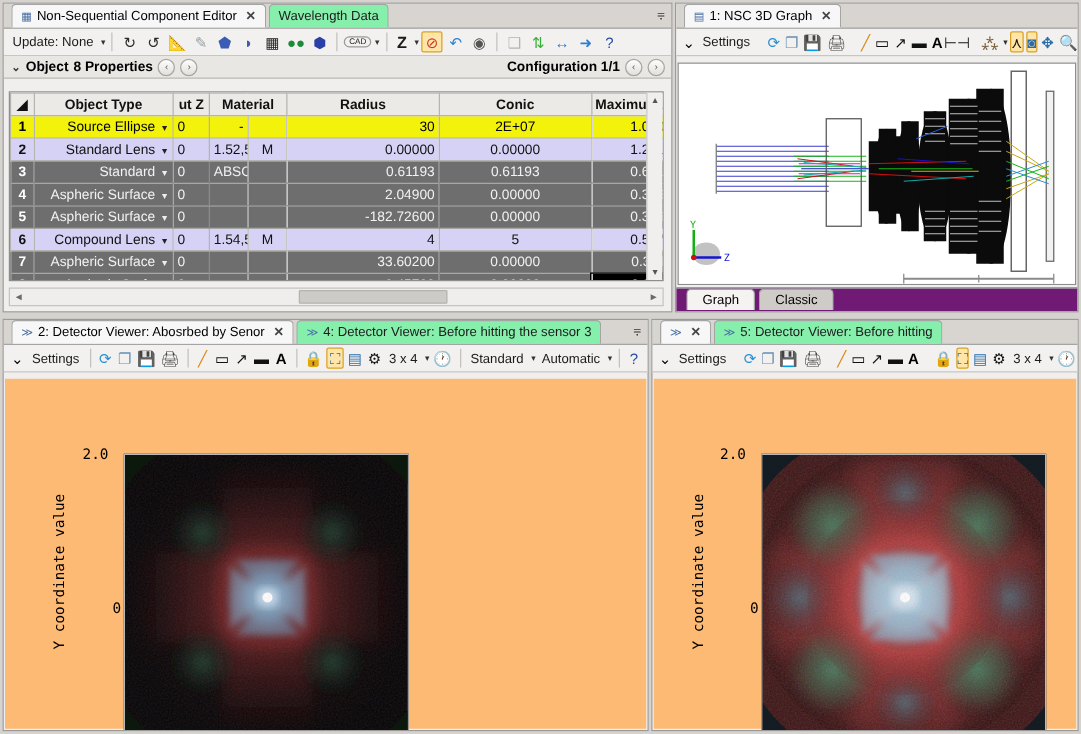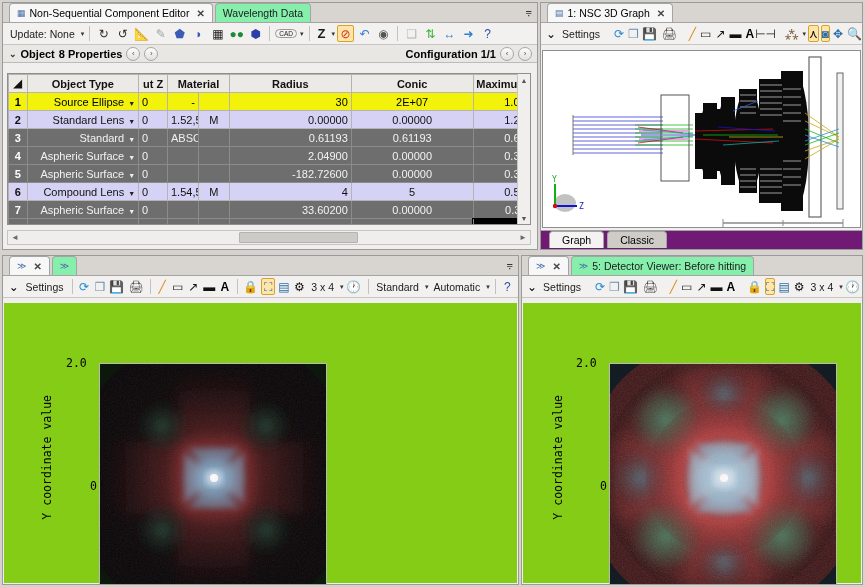--- a/index.html
+++ b/index.html
@@ -114,21 +114,21 @@
               background:#fff; border:1px solid #8e8e8e; overflow:hidden; }
   .gcTabs { position:absolute; left:0; right:0; bottom:0; height:19px;
             background:#701a75; border-top:1px solid #a4a4a4;
             display:flex; align-items:flex-start; padding-left:8px; }
   .gcTab { height:17px; padding:0 12px; font-size:10.5px;
            border:1px solid #a4a4a4; border-bottom:none; border-radius:4px 4px 0 0;
            background:#cfccc7; margin-right:3px; display:flex; align-items:center; }
   .gcTab.active { background:#f4f3f1; }
 
   
-  .plotarea { position:absolute; left:1px; right:1px; top:47px; bottom:1px; background:#84cc16;padding-left:36px; }
+  .plotarea { position:absolute; left:1px; right:1px; top:47px; bottom:1px; background:#fdba74;padding-left:36px; }
   .ylabel {
     position:absolute; font-family:"DejaVu Sans Mono", monospace; font-size:11.5px;
     writing-mode:vertical-rl; transform:rotate(180deg); color:#000; white-space:nowrap;
   }
   .tick { position:absolute; font-family:"DejaVu Sans Mono", monospace;
           font-size:11.5px; color:#000; white-space:nowrap; }
   .detimg { position:absolute; border:1px solid #b9b9b9; overflow:hidden; background:#000; }
 </style>
 </head>
 <body>
@@ -472,24 +472,26 @@
         <span>Classic</span>
       </div>
     </div>
   </div>
 
   <div class="panel" style="left:2px; top:255px; width:517px; height:330px;">
 
     <div class="tabstrip">
       <div class="tab active">
         <span class="tabico">≫</span>
+        <span>2: Detector Viewer: Abosrbed by Senor</span>
         <span class="tabclose">✕</span>
       </div>
       <div class="tab">
         <span class="tabico">≫</span>
+        <span>4: Detector Viewer: Before hitting the sensor 3</span>
       </div>
       <div class="striptail"></div>
       <span class="pin">⩦</span>
     </div>
 
     <div class="toolbar">
       <span class="tb-btn">⌄</span>
       <span class="tb-txt">Settings</span>
       <span class="tb-sep"></span>
       <span class="tb-btn" style="color:#2a8fd4;">⟳</span>

